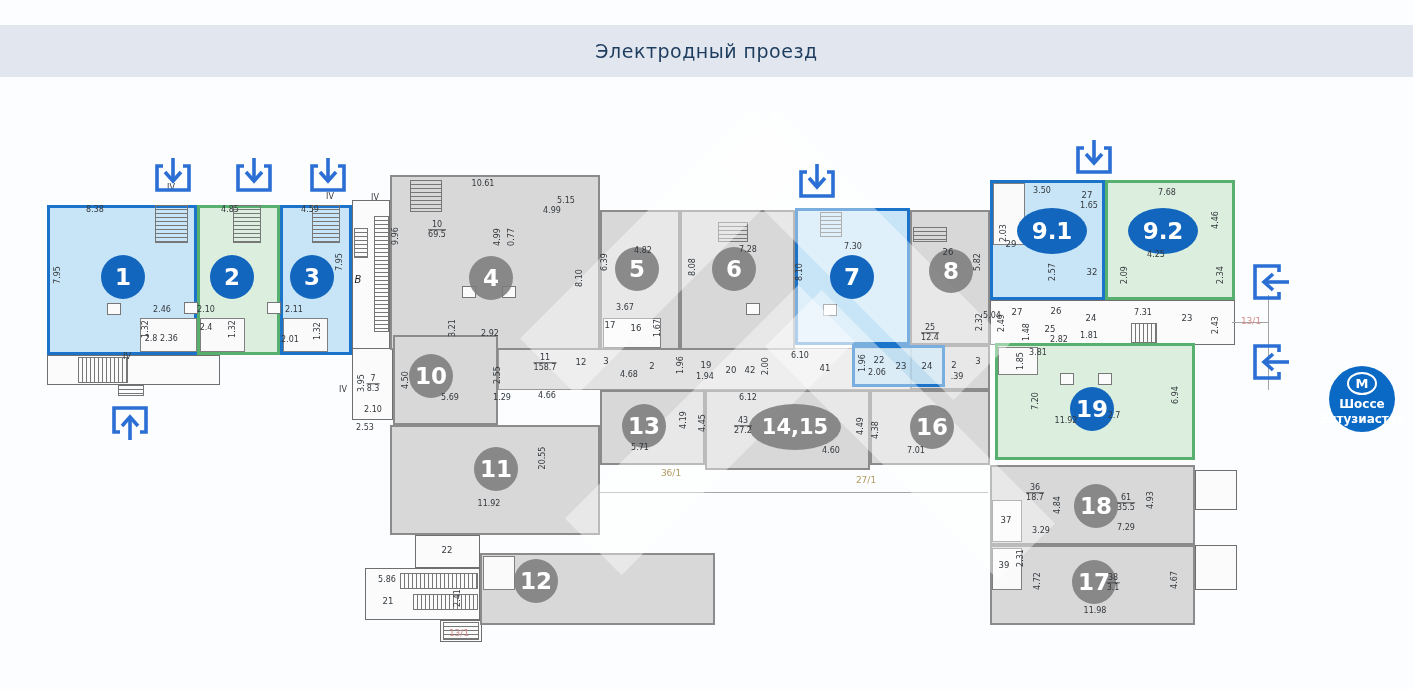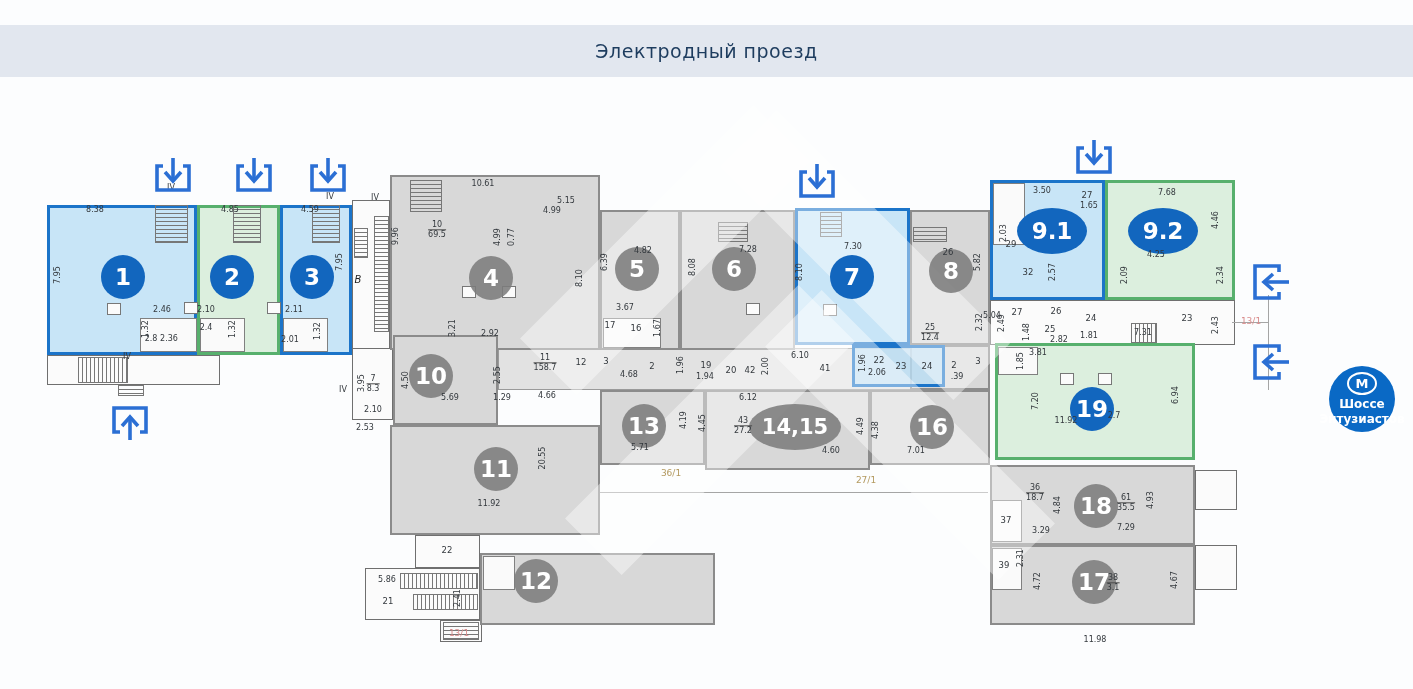--- a/index.html
+++ b/index.html
@@ -196,35 +196,35 @@
       <div class="lbl room" style="left: 927px; top: 366px;">24</div>
       <div class="lbl room" style="left: 954px; top: 365px;">2</div>
       <div class="lbl room" style="left: 978px; top: 361px;">3</div>
       <div class="lbl" style="left: 957px; top: 377px;">.39</div>
       <div class="lbl" style="left: 1042px; top: 191px;">3.50</div>
       <div class="lbl room" style="left: 1087px; top: 195px;">27</div>
       <div class="lbl" style="left: 1089px; top: 206px;">1.65</div>
       <div class="lbl v" style="left: 1004px; top: 233px;">2.03</div>
       <div class="lbl room" style="left: 1011px; top: 244px;">29</div>
       <div class="lbl v" style="left: 1053px; top: 272px;">2.57</div>
-      <div class="lbl room" style="left: 1028px; top: 272px;">32</div>
+      <div class="lbl room" style="left: 1092px; top: 272px;">32</div>
       <div class="lbl" style="left: 1167px; top: 193px;">7.68</div>
       <div class="lbl v" style="left: 1216px; top: 220px;">4.46</div>
       <div class="lbl" style="left: 1156px; top: 255px;">4.25</div>
       <div class="lbl v" style="left: 1125px; top: 275px;">2.09</div>
       <div class="lbl v" style="left: 1221px; top: 275px;">2.34</div>
       <div class="lbl v" style="left: 1002px; top: 323px;">2.49</div>
       <div class="lbl room" style="left: 1017px; top: 312px;">27</div>
       <div class="lbl room" style="left: 1056px; top: 311px;">26</div>
       <div class="lbl room" style="left: 1050px; top: 329px;">25</div>
       <div class="lbl v" style="left: 1027px; top: 332px;">1.48</div>
       <div class="lbl" style="left: 1059px; top: 340px;">2.82</div>
       <div class="lbl room" style="left: 1091px; top: 318px;">24</div>
       <div class="lbl" style="left: 1089px; top: 336px;">1.81</div>
-      <div class="lbl" style="left: 1143px; top: 313px; margin-top: 20px;">7.31</div>
+      <div class="lbl" style="left: 1143px; top: 313px;">7.31</div>
       <div class="lbl room" style="left: 1187px; top: 318px;">23</div>
       <div class="lbl v" style="left: 1216px; top: 325px;">2.43</div>
       <div class="lbl red" style="left: 1251px; top: 321px;">13/1</div>
       <div class="lbl red" style="left: 459px; top: 633px;">13/1</div>
       <div class="lbl" style="left: 1038px; top: 353px;">3.81</div>
       <div class="lbl v" style="left: 1021px; top: 361px;">1.85</div>
       <div class="lbl v" style="left: 1036px; top: 401px;">7.20</div>
       <div class="lbl" style="left: 1066px; top: 421px;">11.92</div>
       <div class="lbl" style="left: 1114px; top: 416px;">2.7</div>
       <div class="lbl v" style="left: 1176px; top: 395px;">6.94</div>
@@ -265,21 +265,21 @@
       <div class="lbl tan" style="left: 671px; top: 473px;">36/1</div>
       <div class="lbl tan" style="left: 866px; top: 480px;">27/1</div>
       <div class="lbl v" style="left: 1058px; top: 505px;">4.84</div>
       <div class="lbl" style="left: 1041px; top: 531px;">3.29</div>
       <div class="lbl" style="left: 1126px; top: 528px;">7.29</div>
       <div class="lbl v" style="left: 1151px; top: 500px;">4.93</div>
       <div class="lbl room" style="left: 1006px; top: 520px;">37</div>
       <div class="lbl room" style="left: 1004px; top: 565px;">39</div>
       <div class="lbl v" style="left: 1021px; top: 558px;">2.31</div>
       <div class="lbl v" style="left: 1038px; top: 581px;">4.72</div>
-      <div class="lbl" style="left: 1095px; top: 611px; margin-top: 29px;">11.98</div>
+      <div class="lbl" style="left: 1095px; top: 611px;">11.98</div>
       <div class="lbl v" style="left: 1175px; top: 580px;">4.67</div>
       <div class="frac" style="left: 437px; top: 230px;"><span class="top">10</span><span>69.5</span></div>
       <div class="frac" style="left: 545px; top: 363px;"><span class="top">11</span><span>158.7</span></div>
       <div class="frac" style="left: 930px; top: 333px;"><span class="top">25</span><span>12.4</span></div>
       <div class="frac" style="left: 743px; top: 426px;"><span class="top">43</span><span>27.2</span></div>
       <div class="frac" style="left: 1035px; top: 493px;"><span class="top">36</span><span>18.7</span></div>
       <div class="frac" style="left: 1126px; top: 503px;"><span class="top">61</span><span>35.5</span></div>
       <div class="frac" style="left: 1113px; top: 583px;"><span class="top">38</span><span>3.1</span></div>
       <div class="frac" style="left: 373px; top: 384px;"><span class="top">7</span><span>8.3</span></div>
       <div class="arrow" style="left: 152px; top: 157px;"><svg viewBox="0 0 40 44" width="42" height="44">

